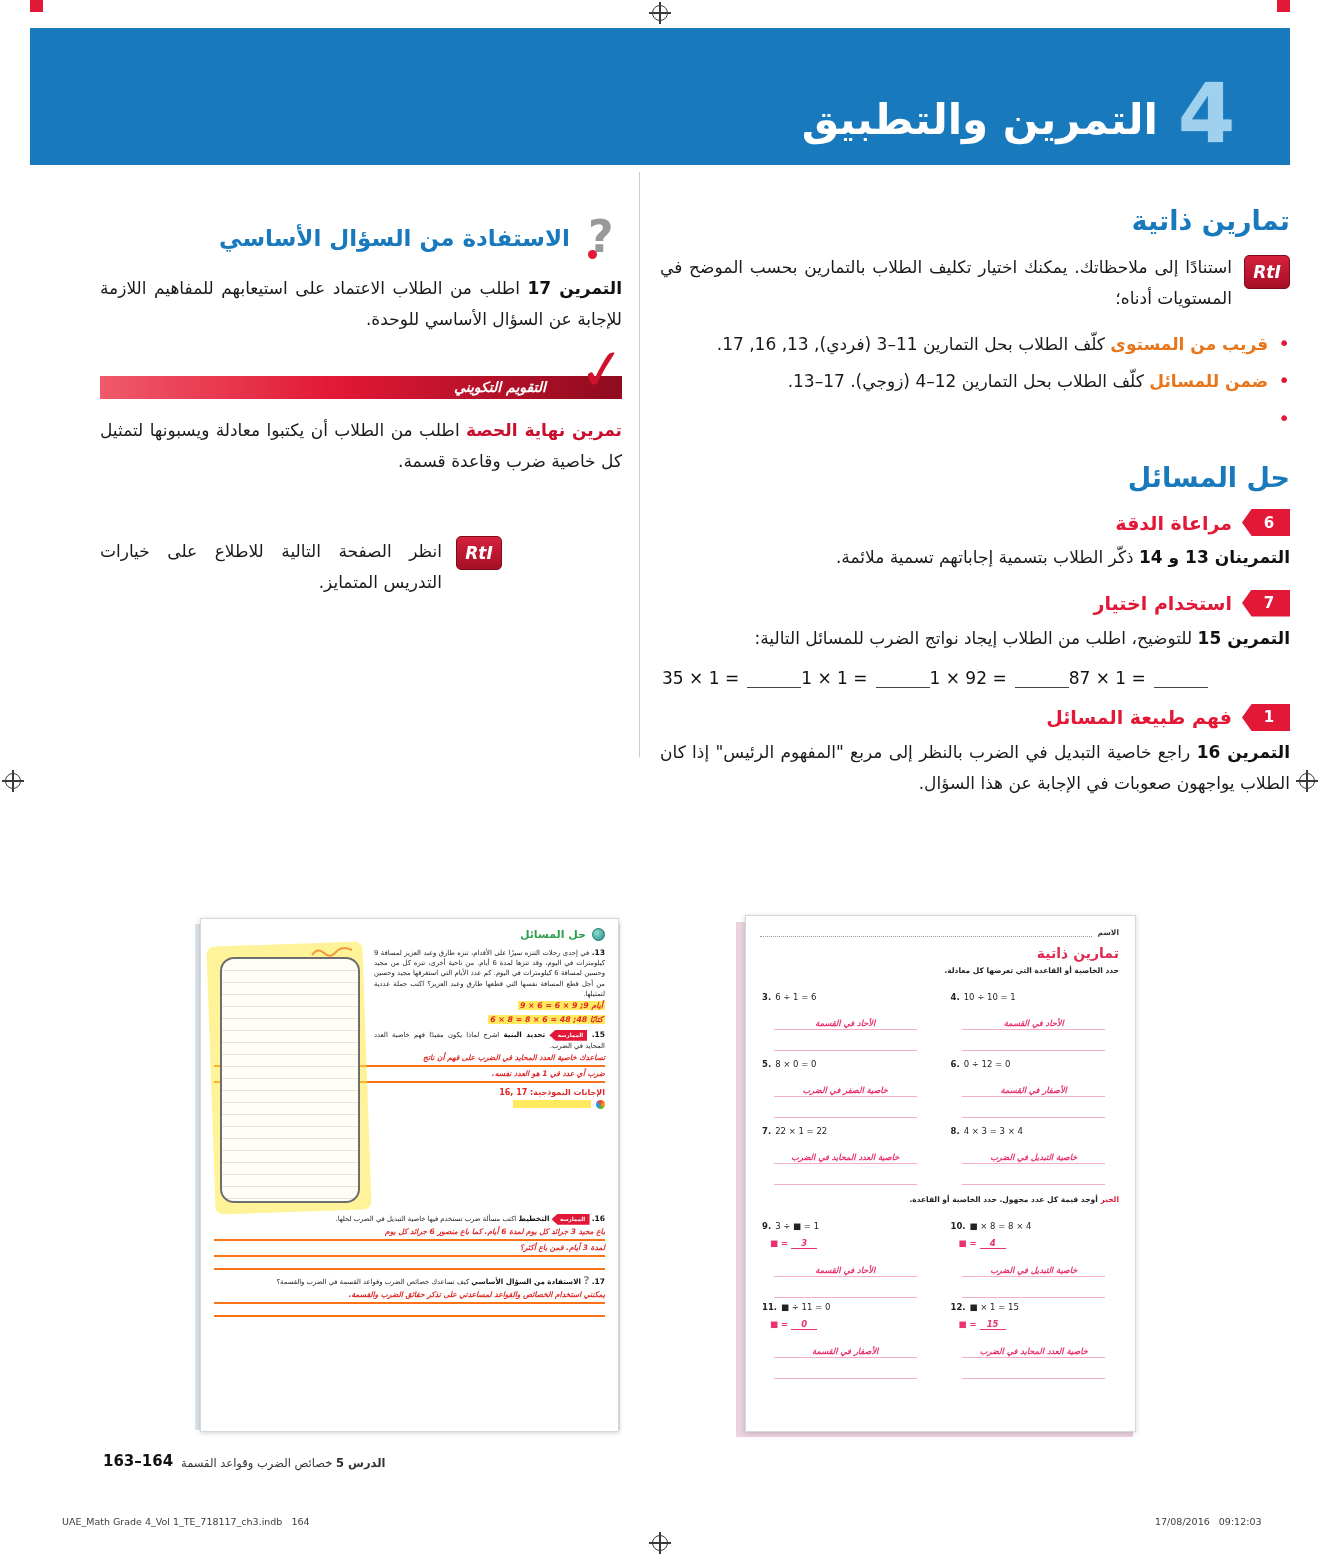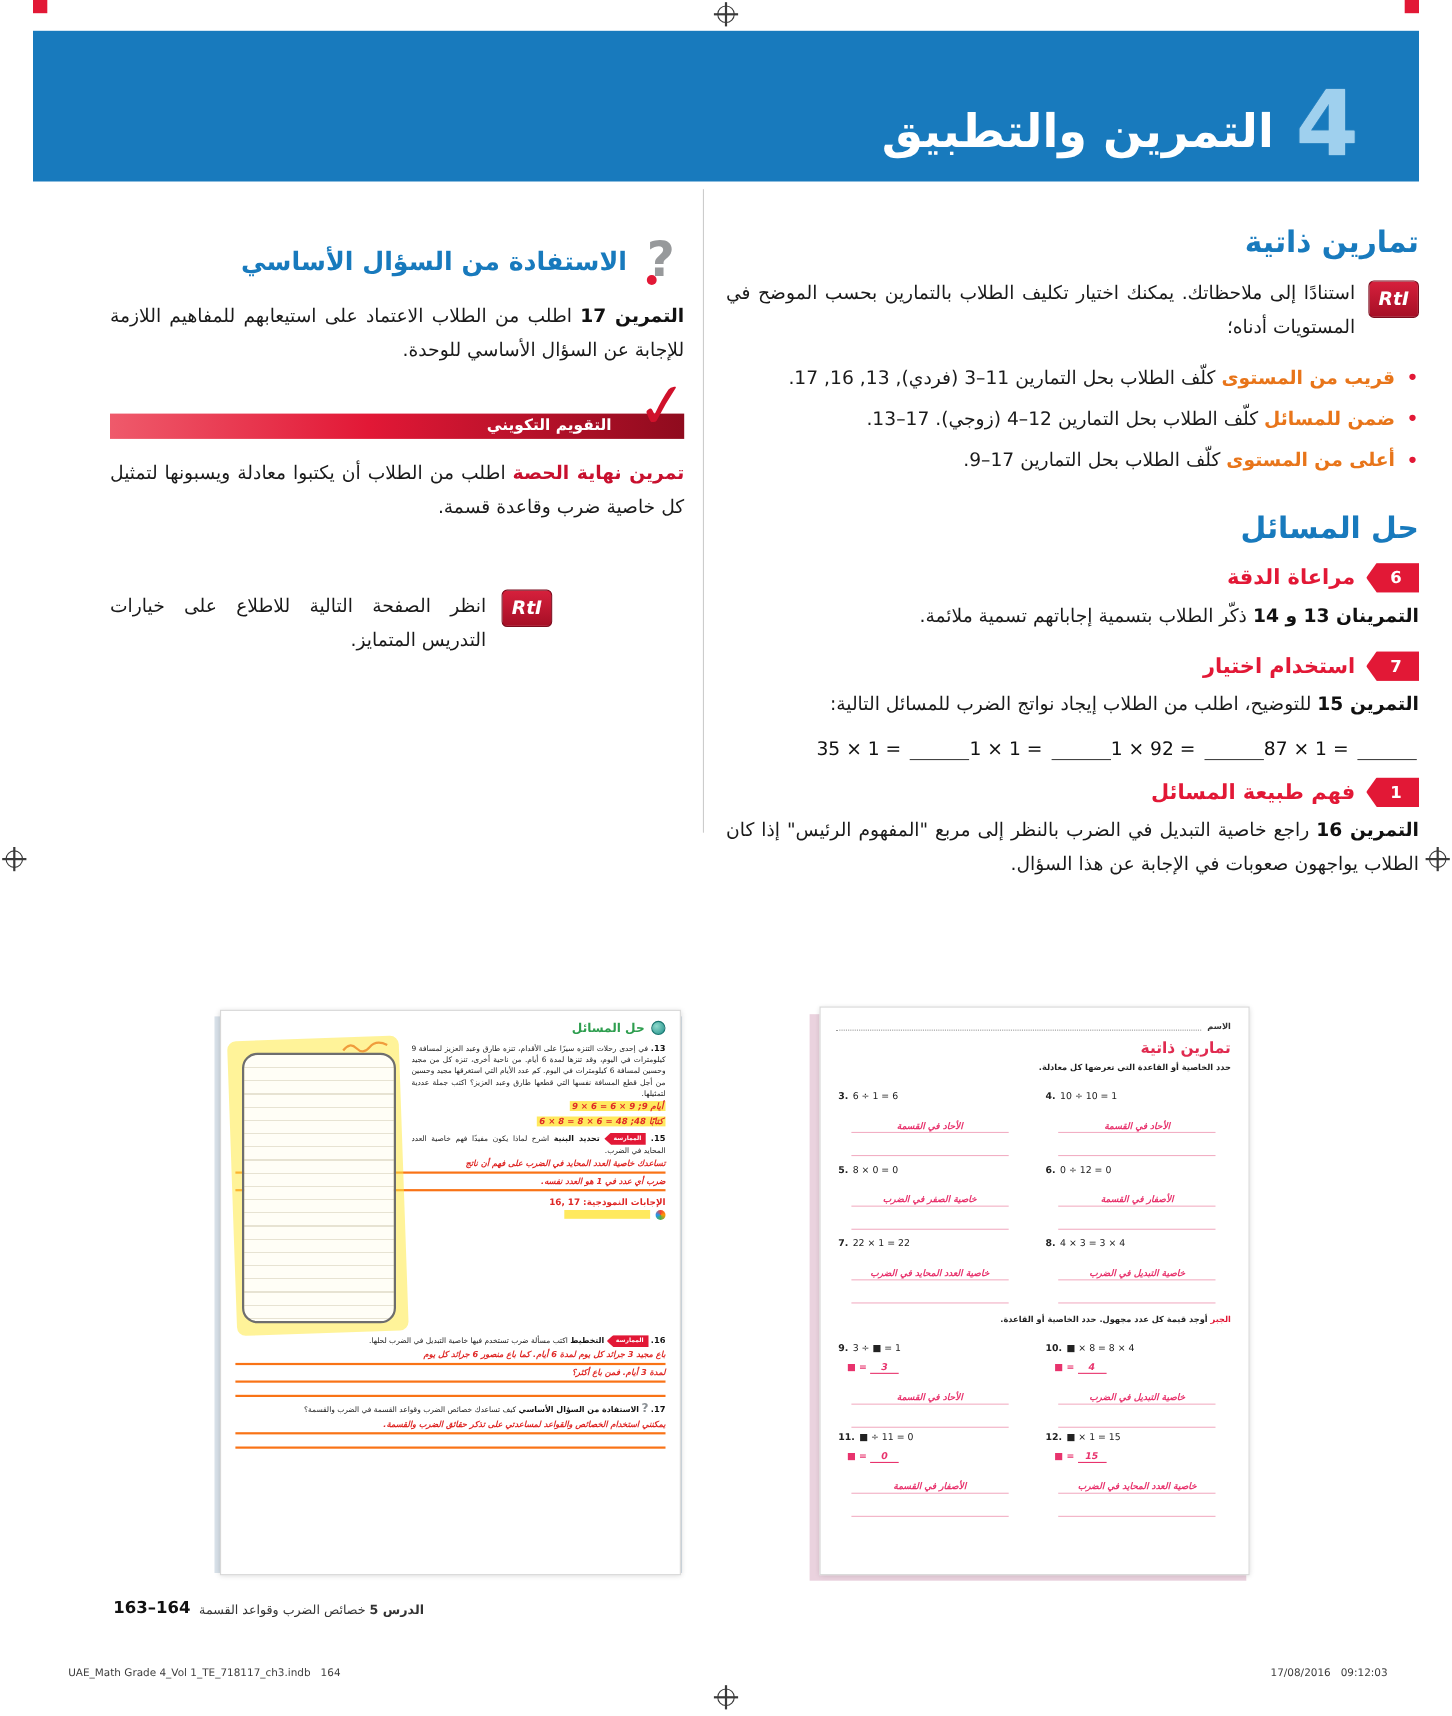--- a/index.html
+++ b/index.html
@@ -64,37 +64,37 @@
     width: 48px; height: 27px; background: #E21836; color: #fff;
     display: inline-flex; align-items: center; justify-content: center;
     font-size: 15px; font-weight: bold;
     clip-path: polygon(0 50%, 20% 0, 100% 0, 100% 100%, 20% 100%);
     padding-left: 6px; direction: ltr;
   }
   .ps-heading { color: #E21836; font-size: 19px; font-weight: bold; }
   .ps-text { font-size: 17px; line-height: 1.85; text-align: justify; margin-bottom: 8px; }
   .lead-dark { font-weight: bold; color: #111; }
 
-  .math-row { direction: ltr; display: flex; justify-content: flex-end; margin: 14px 2px 10px 2px; font-size: 17px; color: #111; }
+  .math-row { direction: ltr; display: flex; justify-content: flex-start; margin: 14px 2px 10px 2px; font-size: 17px; color: #111; }
   .math-cell { display: inline-flex; align-items: flex-end; gap: 8px; }
   .math-blank { display: inline-block; width: 54px; border-bottom: 1.5px solid #444; height: 16px; }
 
   
   .col-left { position: absolute; left: 100px; top: 215px; width: 522px; direction: rtl; text-align: right; }
   .eq-head { display: flex; align-items: center; gap: 12px; margin-bottom: 12px; }
   .eq-icon { position: relative; width: 40px; height: 46px; flex: 0 0 auto; }
   .eq-q { position: absolute; left: 6px; top: -4px; font-size: 44px; font-weight: bold; color: #97999b; }
   .eq-dot { position: absolute; left: 6px; bottom: 2px; width: 9px; height: 9px; border-radius: 50%; background: #E21836; }
   .eq-title { color: #187ABD; font-size: 23px; font-weight: bold; }
 
   .fa-banner {
     position: relative; margin-top: 40px; height: 23px;
     background: linear-gradient(to left, #8f0b1e, #E21836 55%, #ef5a6b);
   }
-  .fa-banner-text { position: absolute; right: 66px; top: 3px; color: #ffffff; font-size: 14px; font-weight: bold; }
+  .fa-banner-text { position: absolute; right: 76px; top: 3px; color: #ffffff; font-size: 14px; font-weight: bold; font-style: italic; }
   .fa-check { position: absolute; right: -4px; top: -34px; font-size: 56px; font-weight: bold; color: #D0112B; transform: rotate(-6deg); line-height: 1; }
 
   .fa-para { margin-top: 16px; }
   .lead-red { color: #C8102E; font-weight: bold; }
 
   .rti-note { display: flex; align-items: flex-start; gap: 14px; margin-top: 58px; padding-right: 120px; }
   .rti-note .para { flex: 1; }
   .bold-dark { font-weight: normal; }
 
   
@@ -214,21 +214,20 @@
   <div class="bullet-row">
     <span class="bullet-dot">•</span>
     <p class="bullet-text"><b class="bullet-label">قريب من المستوى</b> <span>كلّف الطلاب بحل التمارين 11–3 (فردي), 13, 16, 17.</span></p>
   </div>
   <div class="bullet-row">
     <span class="bullet-dot">•</span>
     <p class="bullet-text"><b class="bullet-label">ضمن للمسائل</b> <span>كلّف الطلاب بحل التمارين 12–4 (زوجي). 17–13.</span></p>
   </div>
   <div class="bullet-row">
     <span class="bullet-dot">•</span>
-    <p class="bullet-text"><b class="bullet-label">أعلى من المستوى</b> <span>كلّف الطلاب بحل التمارين 17–9.</span></p>
   </div>
 
   <h2 class="h-blue mt">حل المسائل</h2>
 
   <div class="ps-item">
     <div class="ps-head">
       <span class="ps-badge">6</span>
       <span class="ps-heading">مراعاة الدقة</span>
     </div>
     <p class="ps-text"><b class="lead-dark">التمرينان 13 و 14</b> <span>ذكّر الطلاب بتسمية إجاباتهم تسمية ملائمة.</span></p>

